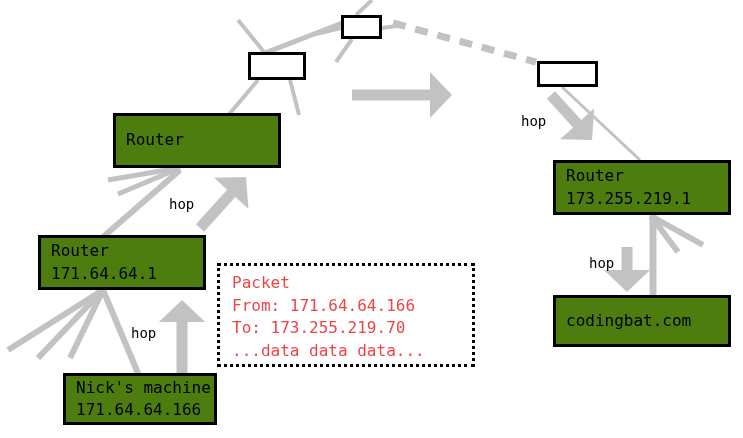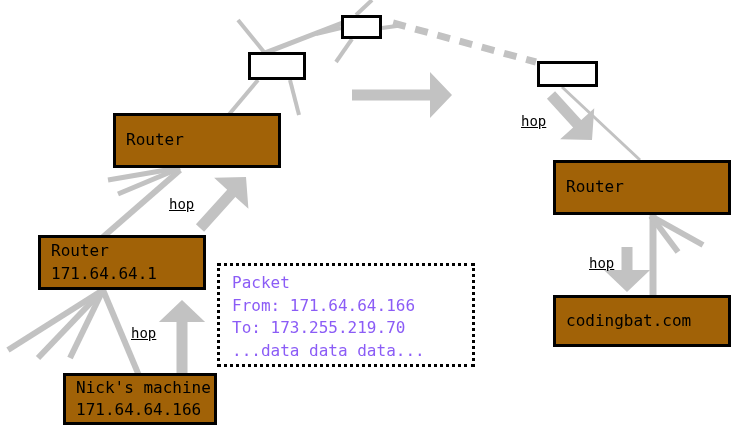--- a/index.html
+++ b/index.html
@@ -18,21 +18,21 @@
   svg.layer {
     position: absolute;
     left: 0;
     top: 0;
     width: 743px;
     height: 438px;
     pointer-events: none;
   }
   .node-box {
     position: absolute;
-    background: #a16207;
+    background: #4d7c0f;
     border: 3px solid #000000;
     box-sizing: border-box;
     display: flex;
     flex-direction: column;
     justify-content: center;
     padding: 2px 10px;
     font-family: "DejaVu Sans Mono", "Liberation Mono", monospace;
     font-size: 16px;
     line-height: 1.38;
     color: #000000;
@@ -49,32 +49,31 @@
   }
   .packet-box {
     position: absolute;
     background: #ffffff;
     border: 3px dotted #000000;
     box-sizing: border-box;
     padding: 6px 12px;
     font-family: "DejaVu Sans Mono", "Liberation Mono", monospace;
     font-size: 16px;
     line-height: 1.42;
-    color: #8b5cf6;
+    color: #ef4444;
     z-index: 6;
   }
   .packet-box div { white-space: pre; }
   .hop-label {
     position: absolute;
     font-family: "DejaVu Sans Mono", "Liberation Mono", monospace;
     font-size: 14px;
     color: #000000;
     z-index: 7;
     white-space: pre;
-    text-decoration: underline;
   }
 </style>
 </head>
 <body>
 
 <div id="canvas">
 
   <svg class="layer" id="links-layer" viewBox="0 0 743 438" xmlns="http://www.w3.org/2000/svg">
     <defs>
       <marker id="fatarrow" markerWidth="4" markerHeight="4" refX="1.6" refY="2" orient="auto" markerUnits="strokeWidth">
@@ -124,20 +123,21 @@
       <div class="node-box" style="left: 38px; top: 235px; width: 168px; height: 55px;">
         <div class="line1">Router</div>
         <div class="line2">171.64.64.1</div>
       </div>
       <div class="node-box" style="left: 63px; top: 373px; width: 154px; height: 52px;">
         <div class="line1">Nick's machine</div>
         <div class="line2">171.64.64.166</div>
       </div>
       <div class="node-box" style="left: 553px; top: 160px; width: 178px; height: 55px;">
         <div class="line1">Router</div>
+        <div class="line2">173.255.219.1</div>
       </div>
       <div class="node-box" style="left: 553px; top: 295px; width: 178px; height: 52px; justify-content: center;">
         <div class="line1">codingbat.com</div>
       </div>
     </div>
   <div id="hops-host">
       <div class="hop-label" style="left: 131px; top: 325px;">hop</div>
       <div class="hop-label" style="left: 169px; top: 196px;">hop</div>
       <div class="hop-label" style="left: 521px; top: 113px;">hop</div>
       <div class="hop-label" style="left: 589px; top: 255px;">hop</div>

